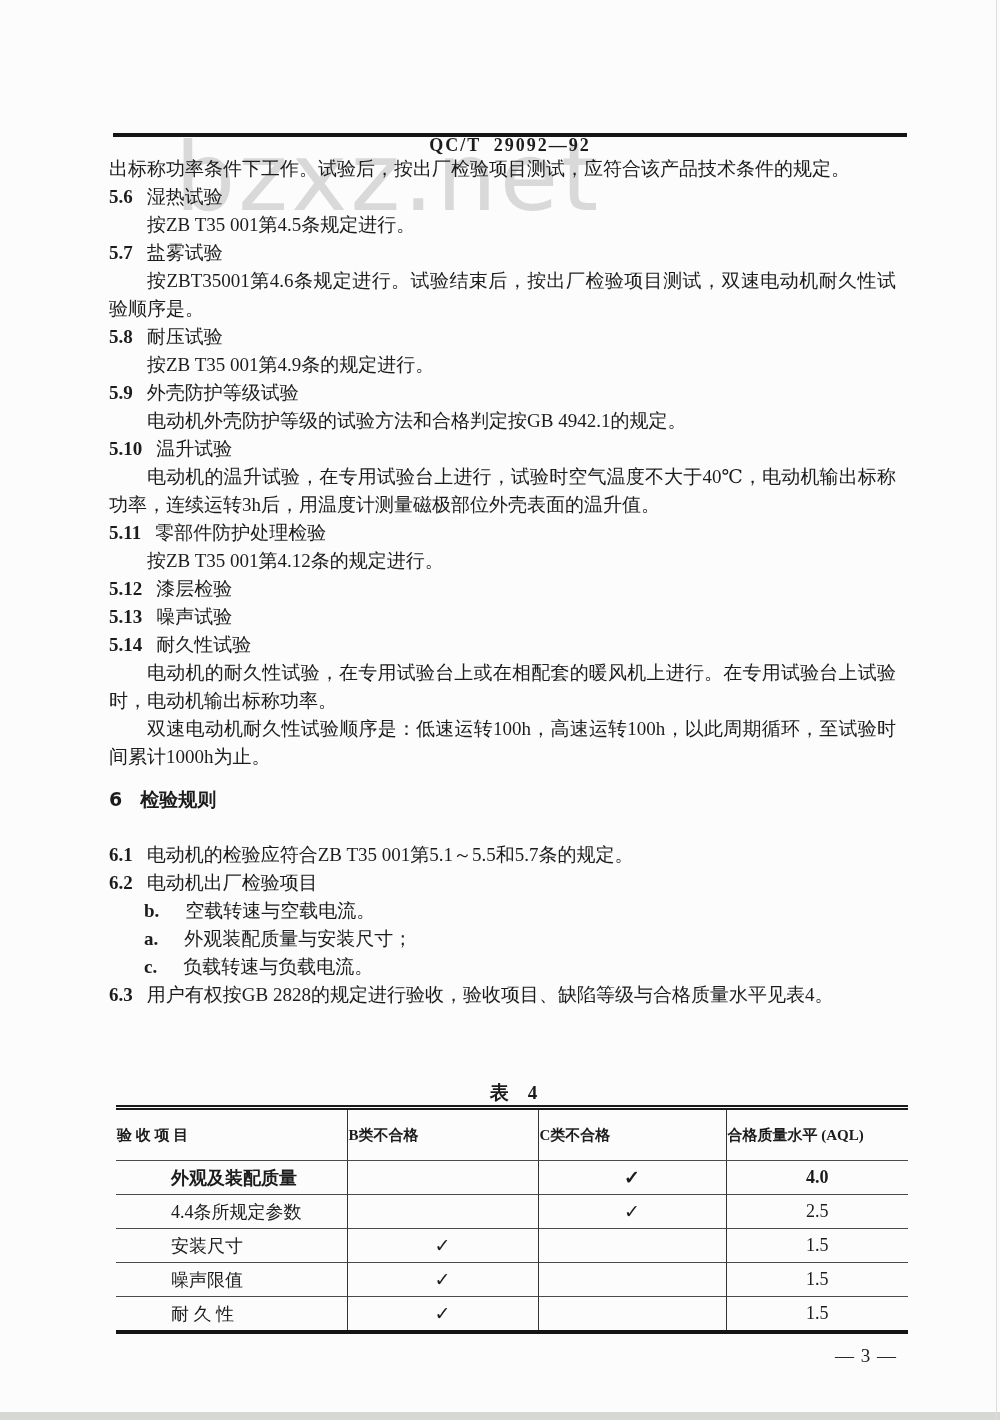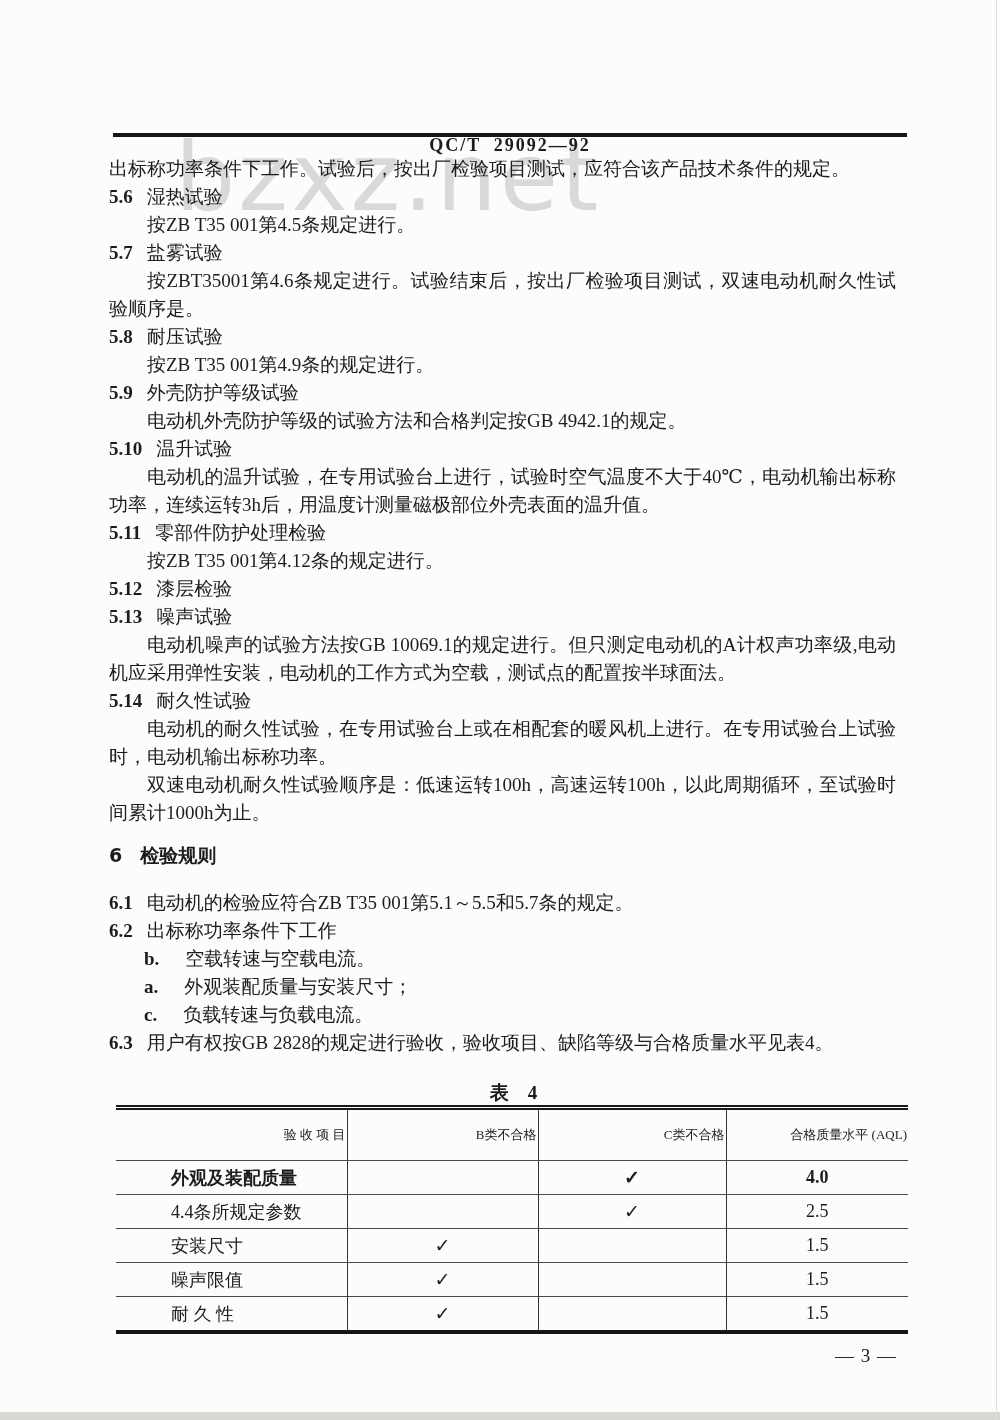--- a/index.html
+++ b/index.html
@@ -13,29 +13,29 @@
         font-size:95px;line-height:1;color:var(--watermark);letter-spacing:3px;}
   .doc-header{position:absolute;left:113px;top:96px;width:794px;z-index:2;text-align:center;
         font-size:18px;font-weight:bold;letter-spacing:2px;white-space:pre;margin-top:39px;}
   .head-rule{position:absolute;left:113px;top:133px;width:794px;height:4px;background:var(--rule);z-index:2;}
   .content{position:absolute;left:109px;top:155px;width:787px;z-index:2;
         font-size:19px;line-height:28px;text-align:justify;}
   .para{margin:0;text-indent:2em;}
   .para.flush{text-indent:0;}
   .line{display:block;}
   .num{font-weight:bold;margin-right:14px;display:inline-block;}
-  .chapter{margin:14px 0 20px 0;font-weight:bold;
+  .chapter{margin:14px 0 28px 0;font-weight:bold;
         font-family:"DejaVu Sans","Liberation Sans",sans-serif;font-size:19px;}
   .chapter .num{margin-right:18px;}
   .list-item{padding-left:35px;}
   .marker{font-weight:bold;margin-right:26px;}
   .tbl-caption{margin:2px 0 0 0;text-align:center;font-size:19px;line-height:24px;font-weight:bold;}
   table.acceptance{margin:0 0 0 -4px;border-collapse:collapse;table-layout:fixed;width:792px;
         border-top:5px double #1b1b1b;border-bottom:4px solid var(--rule);}
-  table.acceptance th{font-weight:normal;font-size:13px;height:48px;text-align:right;
+  table.acceptance th{font-weight:bold;font-size:15px;height:48px;text-align:left;
         border-bottom:1px solid #4a4a4a;}
   table.acceptance td{height:33px;font-size:18px;text-align:center;padding:0;}
   table.acceptance tbody td{border-top:1px solid #4a4a4a;}
   table.acceptance tbody tr:first-child td{border-top:none;font-weight:bold;}
   table.acceptance th + th, table.acceptance td + td{border-left:1px solid #333;}
   table.acceptance td.col-item{text-align:left;padding-left:55px;}
   .check{font-size:19px;}
   .page-num{position:absolute;top:1345px;left:835px;z-index:2;font-size:19px;letter-spacing:1px;white-space:pre;}
   .scan-bottom{position:absolute;left:0;bottom:0;width:100%;height:8px;background:var(--scan-edge);z-index:3;}
   .scan-right{position:absolute;top:0;right:3px;width:1px;height:100%;background:#dedede;z-index:3;}
@@ -59,27 +59,26 @@
       <div class="line clause"><span class="num">5.8</span><span class="ctext">耐压试验</span></div>
       <p class="para">按ZB T35 001第4.9条的规定进行。</p>
       <div class="line clause"><span class="num">5.9</span><span class="ctext">外壳防护等级试验</span></div>
       <p class="para">电动机外壳防护等级的试验方法和合格判定按GB 4942.1的规定。</p>
       <div class="line clause"><span class="num">5.10</span><span class="ctext">温升试验</span></div>
       <p class="para">电动机的温升试验，在专用试验台上进行，试验时空气温度不大于40℃，电动机输出标称功率，连续运转3h后，用温度计测量磁极部位外壳表面的温升值。</p>
       <div class="line clause"><span class="num">5.11</span><span class="ctext">零部件防护处理检验</span></div>
       <p class="para">按ZB T35 001第4.12条的规定进行。</p>
       <div class="line clause"><span class="num">5.12</span><span class="ctext">漆层检验</span></div>
       <div class="line clause"><span class="num">5.13</span><span class="ctext">噪声试验</span></div>
-      <p class="para">电动机噪声的试验方法按GB 10069.1的规定进行。但只测定电动机的A计权声功率级,电动机应采用弹性安装，电动机的工作方式为空载，测试点的配置按半球面法。</p>
       <div class="line clause"><span class="num">5.14</span><span class="ctext">耐久性试验</span></div>
       <p class="para">电动机的耐久性试验，在专用试验台上或在相配套的暖风机上进行。在专用试验台上试验时，电动机输出标称功率。</p>
       <p class="para">双速电动机耐久性试验顺序是：低速运转100h，高速运转100h，以此周期循环，至试验时间累计1000h为止。</p>
       <div class="line chapter"><span class="num">6</span><span class="ctext">检验规则</span></div>
       <div class="line clause"><span class="num">6.1</span><span class="ctext">电动机的检验应符合ZB T35 001第5.1～5.5和5.7条的规定。</span></div>
-      <div class="line clause"><span class="num">6.2</span><span class="ctext">出标称功率条件下工作</span></div>
+      <div class="line clause"><span class="num">6.2</span><span class="ctext">电动机出厂检验项目</span></div>
       <div class="line list-item"><span class="marker">b.</span><span class="ltext">空载转速与空载电流。</span></div>
       <div class="line list-item"><span class="marker">a.</span><span class="ltext">外观装配质量与安装尺寸；</span></div>
       <div class="line list-item"><span class="marker">c.</span><span class="ltext">负载转速与负载电流。</span></div>
       <div class="line clause"><span class="num">6.3</span><span class="ctext">用户有权按GB 2828的规定进行验收，验收项目、缺陷等级与合格质量水平见表4。</span></div>
     </div>
 
   <div class="tbl-wrap" style="position:absolute;left:120px;top:1079px;width:787px;z-index:2;">
     <p class="tbl-caption">表　4</p>
     <table class="acceptance">
       <colgroup>

